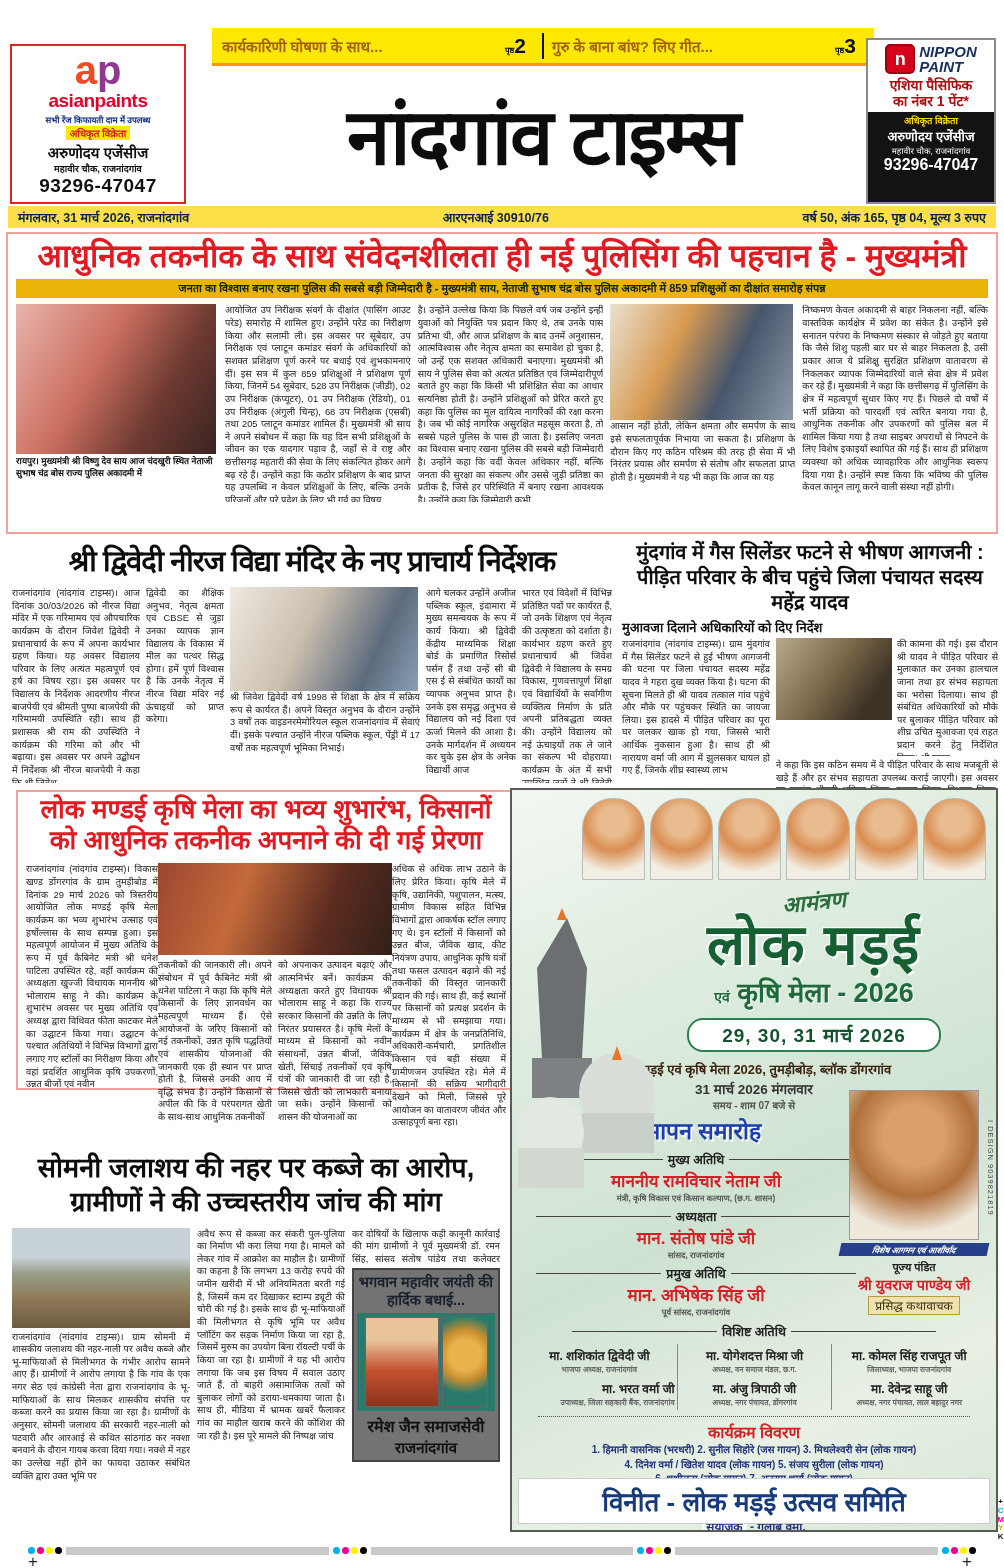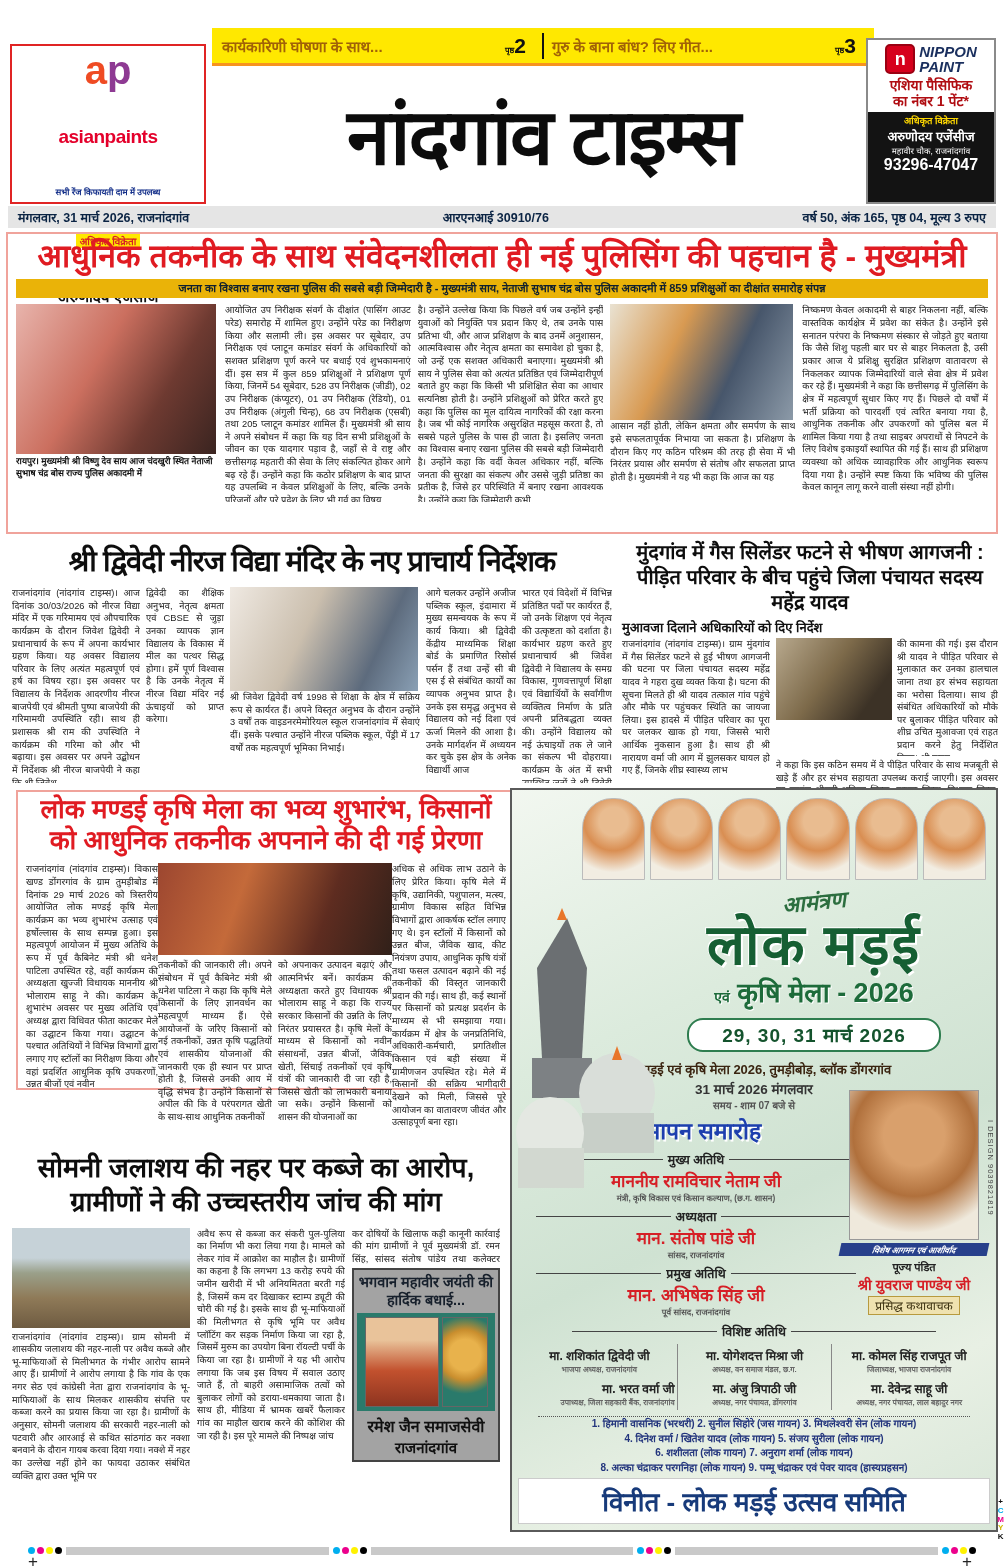--- a/index.html
+++ b/index.html
@@ -3,22 +3,22 @@
 <meta charset="utf-8">
 <style>
   html,body{margin:0;padding:0;}
   body{width:1004px;height:1568px;position:relative;background:#fff;
        font-family:"Liberation Sans","DejaVu Sans",sans-serif;color:#111;overflow:hidden;}
   .abs{position:absolute;}
   .jt{text-align:justify;}
   .bodytxt{font-size:9.3px;line-height:1.36;color:#1c1c1c;}
   .col{overflow:hidden;}
   
-  .ap-ad{left:10px;top:44px;width:196px;height:160px;border:2px solid #e02424;background:#fff;
-         display:flex;flex-direction:column;align-items:center;text-align:center;padding-top:4px;box-sizing:border-box;gap:36px;}
+  .ap-ad{left:10px;top:44px;width:176px;height:160px;border:2px solid #e02424;background:#fff;
+         display:flex;flex-direction:column;align-items:center;text-align:center;padding-top:4px;box-sizing:border-box;}
   .ap-logo{font-size:40px;font-weight:bold;line-height:1;}
   .ap-logo .a{color:#ef4b23;} .ap-logo .p{color:#8e3a93;}
   .ap-brand{font-size:19px;font-weight:bold;color:#e4002b;letter-spacing:-0.5px;}
   .ap-tag{font-size:8.5px;color:#15308a;font-weight:bold;margin-top:2px;}
   .ap-auth{font-size:10px;color:#d81f26;font-weight:bold;background:#ffe800;padding:0 4px;margin-top:1px;}
   .ap-dealer{font-size:15px;font-weight:bold;margin-top:2px;}
   .ap-addr{font-size:9.5px;font-weight:bold;}
   .ap-phone{font-size:19px;font-weight:bold;letter-spacing:0.5px;}
   .teasers{left:212px;top:28px;width:662px;height:38px;background:#ffe800;border-bottom:3px solid #f7931e;
            display:flex;align-items:center;box-sizing:border-box;padding:0 10px;}
@@ -34,21 +34,21 @@
   .np-row{display:flex;align-items:center;gap:4px;}
   .np-logo{width:26px;height:26px;background:#d6001c;border-radius:5px;color:#fff;font-weight:bold;font-size:18px;
            display:flex;align-items:center;justify-content:center;border:2px solid #9b0012;}
   .np-name{font-size:15px;font-weight:bold;font-style:italic;color:#1a2f5e;line-height:1;text-align:left;}
   .np-tag{font-size:14px;font-weight:bold;color:#b00d12;line-height:1.15;margin-top:3px;}
   .np-dark{background:#131313;color:#fff;width:100%;flex:1;margin-top:3px;padding-top:2px;}
   .np-auth{color:#ffd800;font-size:9.5px;font-weight:bold;}
   .np-dealer{font-size:13px;font-weight:bold;}
   .np-addr{font-size:8.5px;}
   .np-phone{font-size:16px;font-weight:bold;}
-  .dateline{left:8px;top:206px;width:988px;height:22px;background:#e5e5e5;color:#0b2444;
+  .dateline{left:8px;top:206px;width:988px;height:22px;background:#fde047;color:#0b2444;
             display:flex;align-items:center;justify-content:space-between;font-size:12.5px;font-weight:bold;
             padding:0 10px;box-sizing:border-box;}
   
   .a1{left:6px;top:232px;width:992px;height:302px;border:2px solid #f0a39b;box-sizing:border-box;padding:3px 8px;}
   .a1 h1{margin:2px 0 0;text-align:center;color:#e01b22;font-size:32px;line-height:1.1;white-space:nowrap;}
   .a1 .sub{margin-top:5px;background:#eab308;color:#10202e;font-size:11px;font-weight:bold;text-align:center;padding:3px 2px;line-height:1.2;}
   .a1 .bodyrow{display:flex;gap:7px;margin-top:6px;height:198px;overflow:hidden;}
   .a1 .c1{width:202px;flex:none;}
   .a1 .c4{width:185px;flex:none;}
   .a1 .fcol{flex:1;}
@@ -69,21 +69,21 @@
   .a4{left:16px;top:790px;width:500px;height:300px;border:2px solid #f0a39b;box-sizing:border-box;padding:0 8px;}
   .a4 h2{margin:2px 0 0;text-align:center;color:#e01b22;font-size:26px;line-height:1.2;}
   .a4 .bodyrow{display:flex;margin-top:7px;height:268px;overflow:hidden;}
   .photo-stage{width:234px;height:92px;background:linear-gradient(110deg,#9c4630,#c46a3a 35%,#5e2c20 70%,#302019);}
   .a4 .subcols{display:flex;gap:6px;margin-top:4px;}
   
   .a5{left:6px;top:1152px;width:500px;height:380px;box-sizing:border-box;padding:0 6px;}
   .a5 h2{margin:0;text-align:center;font-size:27px;color:#0d0d0d;line-height:1.25;}
   .a5 .bodyrow{display:flex;gap:7px;margin-top:8px;height:298px;overflow:hidden;}
   .photo-canal{width:178px;height:100px;background:linear-gradient(#c6d2d8 30%,#9aa08a 45%,#8f7a58 70%,#6e5b41);}
-  .mahavir{border:2px solid #444;background:#a3a3a3;margin-top:4px;text-align:center;padding:3px;box-sizing:border-box;}
+  .mahavir{border:2px solid #444;background:#737373;margin-top:4px;text-align:center;padding:3px;box-sizing:border-box;}
   .mh-title{font-size:14.5px;font-weight:bold;color:#17202c;line-height:1.25;}
   .mh-photos{display:flex;gap:3px;justify-content:center;margin-top:4px;background:#2a7a6b;padding:4px;}
   .mh-man{width:72px;height:88px;background:linear-gradient(#e9c39a 25%,#c2512e 60%,#8d3420);border:1px solid #666;}
   .mh-statue{width:44px;height:88px;background:radial-gradient(circle at 50% 42%,#e8b24c 28%,#c98e2e 45%,#2a7a6b 70%);border:1px solid #666;}
   .mh-name{font-size:16px;font-weight:bold;margin-top:4px;}
   .mh-place{font-size:15px;font-weight:bold;}
   
   .ad{left:510px;top:788px;width:488px;height:744px;border:2px solid #5a5a5a;box-sizing:border-box;
       background:linear-gradient(155deg,#f2f7f0 0%,#dcebdd 30%,#cfe2d2 55%,#e8f0e4 80%,#d8e6d8 100%);overflow:hidden;}
   .pols{display:flex;gap:5px;justify-content:flex-end;padding:8px 10px 0 70px;}
@@ -373,20 +373,21 @@
         <div class="vname">मा. अंजु त्रिपाठी जी</div>
         <div class="vsub">अध्यक्ष, नगर पंचायत, डोंगरगांव</div>
       </div>
     <div class="vip">
         <div class="vname">मा. देवेन्द्र साहू जी</div>
         <div class="vsub">अध्यक्ष, नगर पंचायत, लाल बहादुर नगर</div>
       </div>
   </div>
 
   <div class="dotted"></div>
+  <div class="prog-title">कार्यक्रम विवरण</div>
   <div class="prog-line">1. हिमानी वासनिक (भरथरी)  2. सुनील सिहोरे (जस गायन)  3. मिथलेश्वरी सेन (लोक गायन)</div>
   <div class="prog-line">4. दिनेश वर्मा / खितेश यादव (लोक गायन)  5. संजय सुरीला (लोक गायन)</div>
   <div class="prog-line">6. शशीलता (लोक गायन)  7. अनुराग शर्मा (लोक गायन)</div>
   <div class="prog-line">8. अल्का चंद्राकर परगनिहा (लोक गायन)  9. पम्मू चंद्राकर एवं पेवर यादव (हास्यप्रहसन)</div>
   <div class="committee">-- आयोजन समिति --</div>
   <div class="convener">
     <span class="chip">संयोजक</span> <span>- गुलाब वर्मा,</span>
   </div>
 
   <div class="ad-footer">विनीत - लोक मड़ई उत्सव समिति</div>

